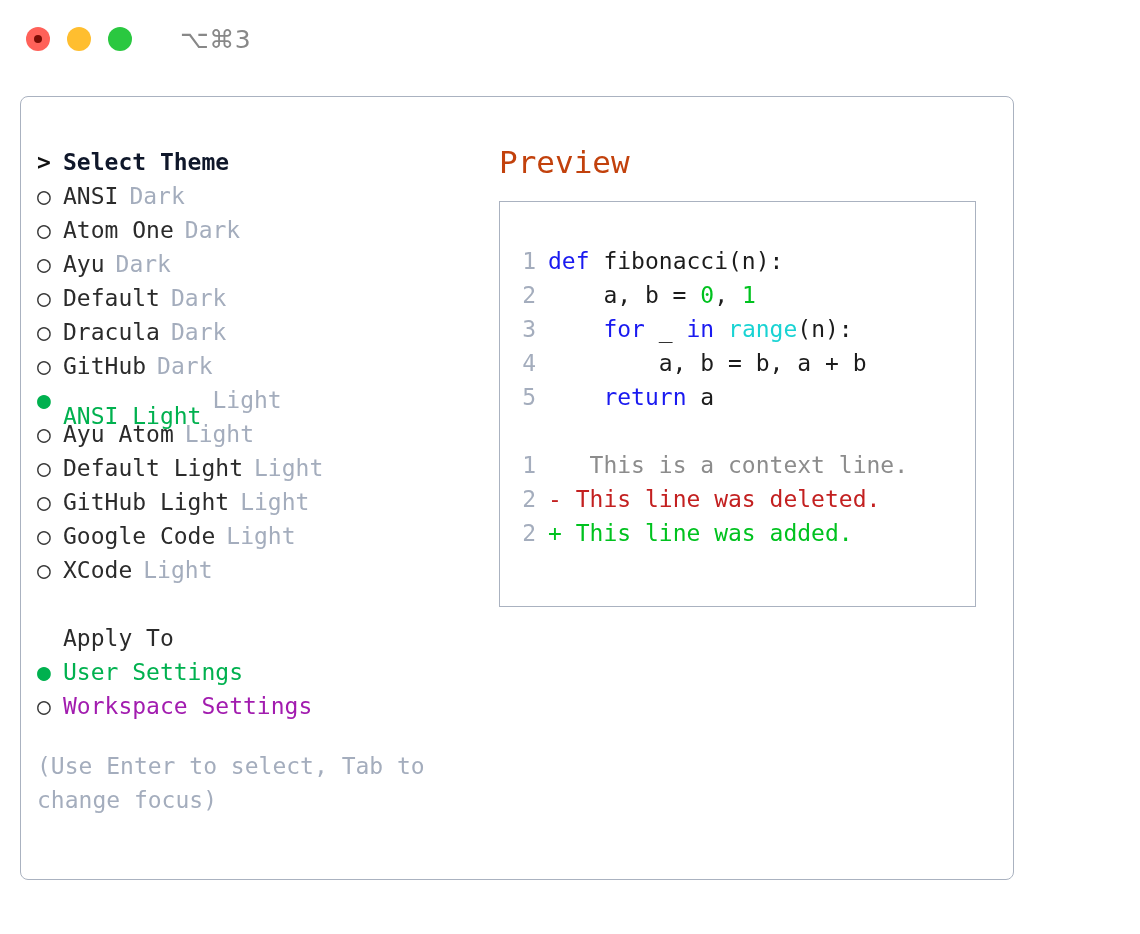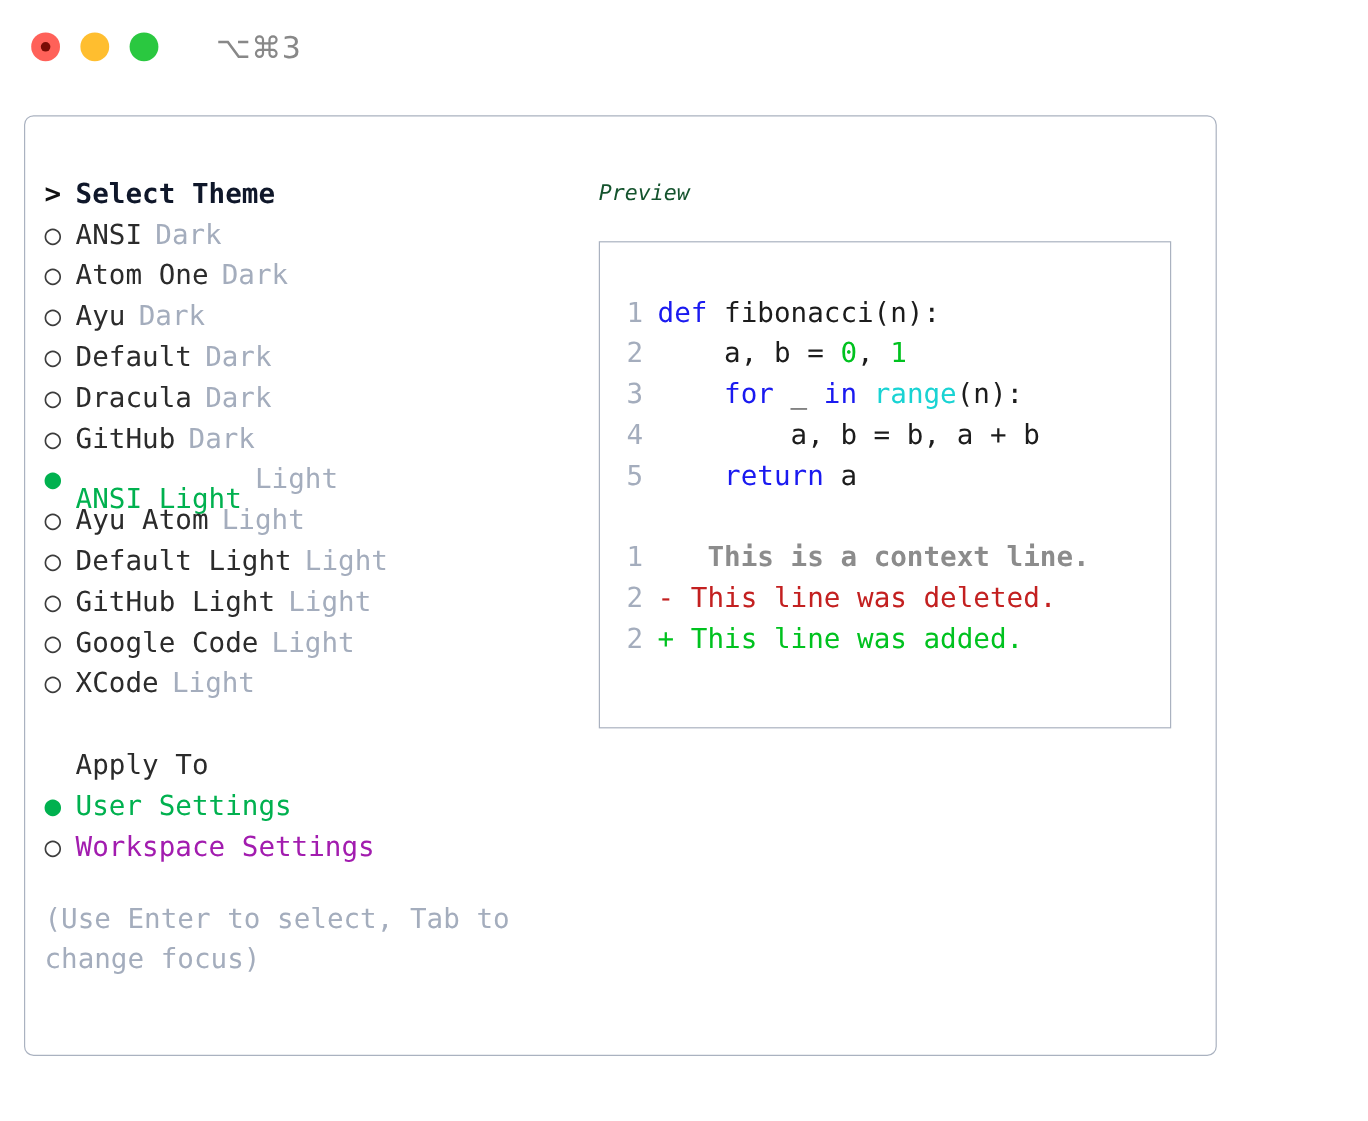--- a/index.html
+++ b/index.html
@@ -139,25 +139,24 @@
   }
 
   
   #right-column {
     position: absolute;
     left: 478px;
     top: 48px;
     width: 500px;
   }
   #preview-title {
-    font-size: 18px;
-    color: #14532d;
+    font-size: 31px;
+    color: #c2410c;
     height: 34px;
     line-height: 34px;
-    font-style: italic;
   }
   #preview-box {
     margin-top: 22px;
     width: 477px;
     height: 406px;
     border: 1.6px solid #aab2c0;
     box-sizing: border-box;
     background: #ffffff;
     padding: 42px 0 0 14px;
   }
@@ -176,21 +175,21 @@
     text-align: right;
     color: #a4adbd;
     margin-right: 12px;
   }
   .code-text { white-space: pre; }
   .tok-kw   { color: #1a1af0; }
   .tok-fn   { color: #19d3d3; }
   .tok-num  { color: #00c21f; }
   .tok-plain{ color: #1c1c1c; }
   .gap-line { height: 34px; }
-  .diff-ctx { color: #8c8c8c; font-weight: bold; }
+  .diff-ctx { color: #8c8c8c; }
   .diff-del { color: #c32020; }
   .diff-add { color: #00c21f; }
 </style>
 </head>
 <body>
 
 <div id="window-root">
 
   <div id="titlebar">
     <div id="traffic-lights">

